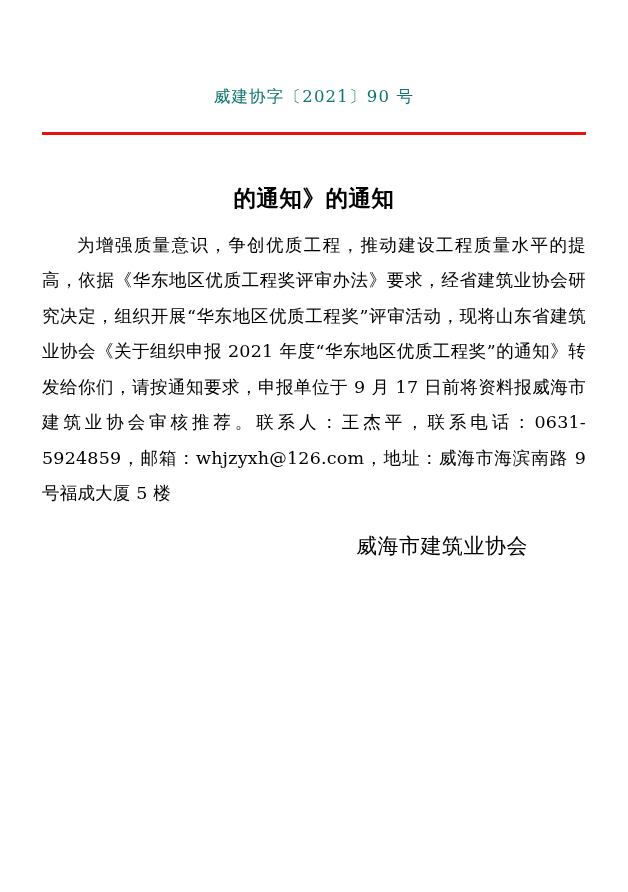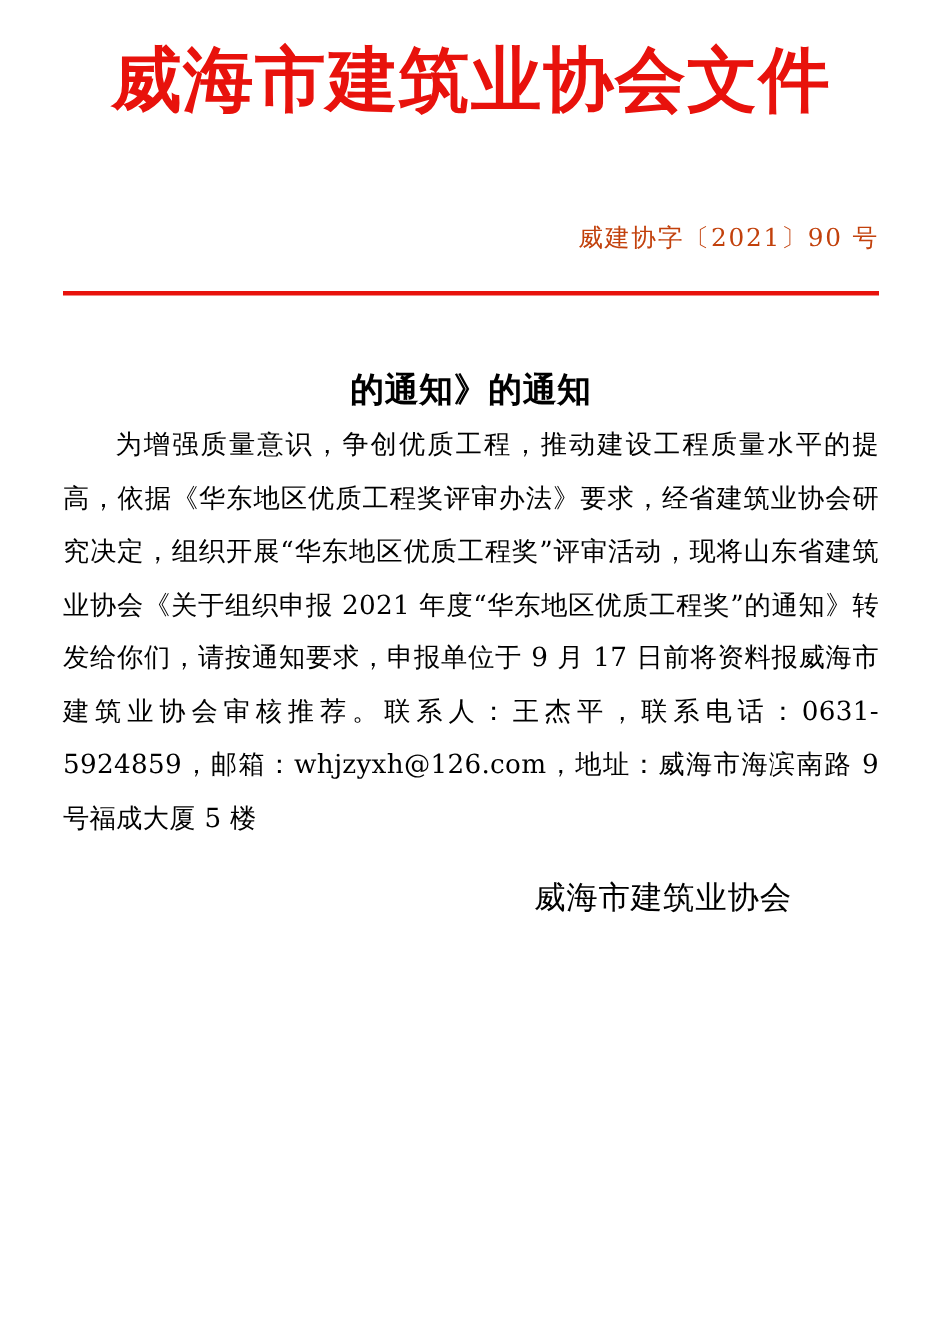--- a/index.html
+++ b/index.html
@@ -26,25 +26,25 @@
     text-align: center;
     color: #e8120c;
     font-family: "DejaVu Serif", "Liberation Serif", serif;
     font-size: 47px;
     font-weight: bold;
     letter-spacing: 1px;
     line-height: 1.2;
     white-space: nowrap;
   }
   .doc-number {
-    margin-top: 66px;
-    text-align: right;
+    margin-top: 86px;
+    text-align: center;
     font-size: 16.5px;
     letter-spacing: 1.2px;
-    color: #c2410c;
+    color: #0f766e;
   }
   .red-rule {
     margin-top: 24px;
     height: 2.5px;
     background: #e8120c;
     width: 100%;
   }
   .subject {
     margin-top: 44px;
     text-align: center;
@@ -56,21 +56,21 @@
   .subject .line {
     display: block;
     white-space: nowrap;
   }
   .salutation {
     margin-top: 46px;
     font-size: 17.5px;
     letter-spacing: 0.5px;
   }
   .body-text {
-    margin-top: 0;
+    margin-top: 10px;
     font-size: 17.5px;
     line-height: 2.03;
     text-align: justify;
     text-justify: inter-ideograph;
     letter-spacing: 0.2px;
   }
   .body-text p {
     margin: 0;
   }
   .indent {
@@ -100,21 +100,20 @@
   .signature .date {
     display: block;
     padding-right: 12px;
   }
 </style>
 </head>
 <body>
 
 <div class="page">
 
-  <div class="doc-title">威海市建筑业协会文件</div>
 
   <div class="doc-number">威建协字〔2021〕90 号</div>
 
   <div class="red-rule"></div>
 
   <div class="subject">
     <span class="line">的通知》的通知</span>
   </div>
 
 

